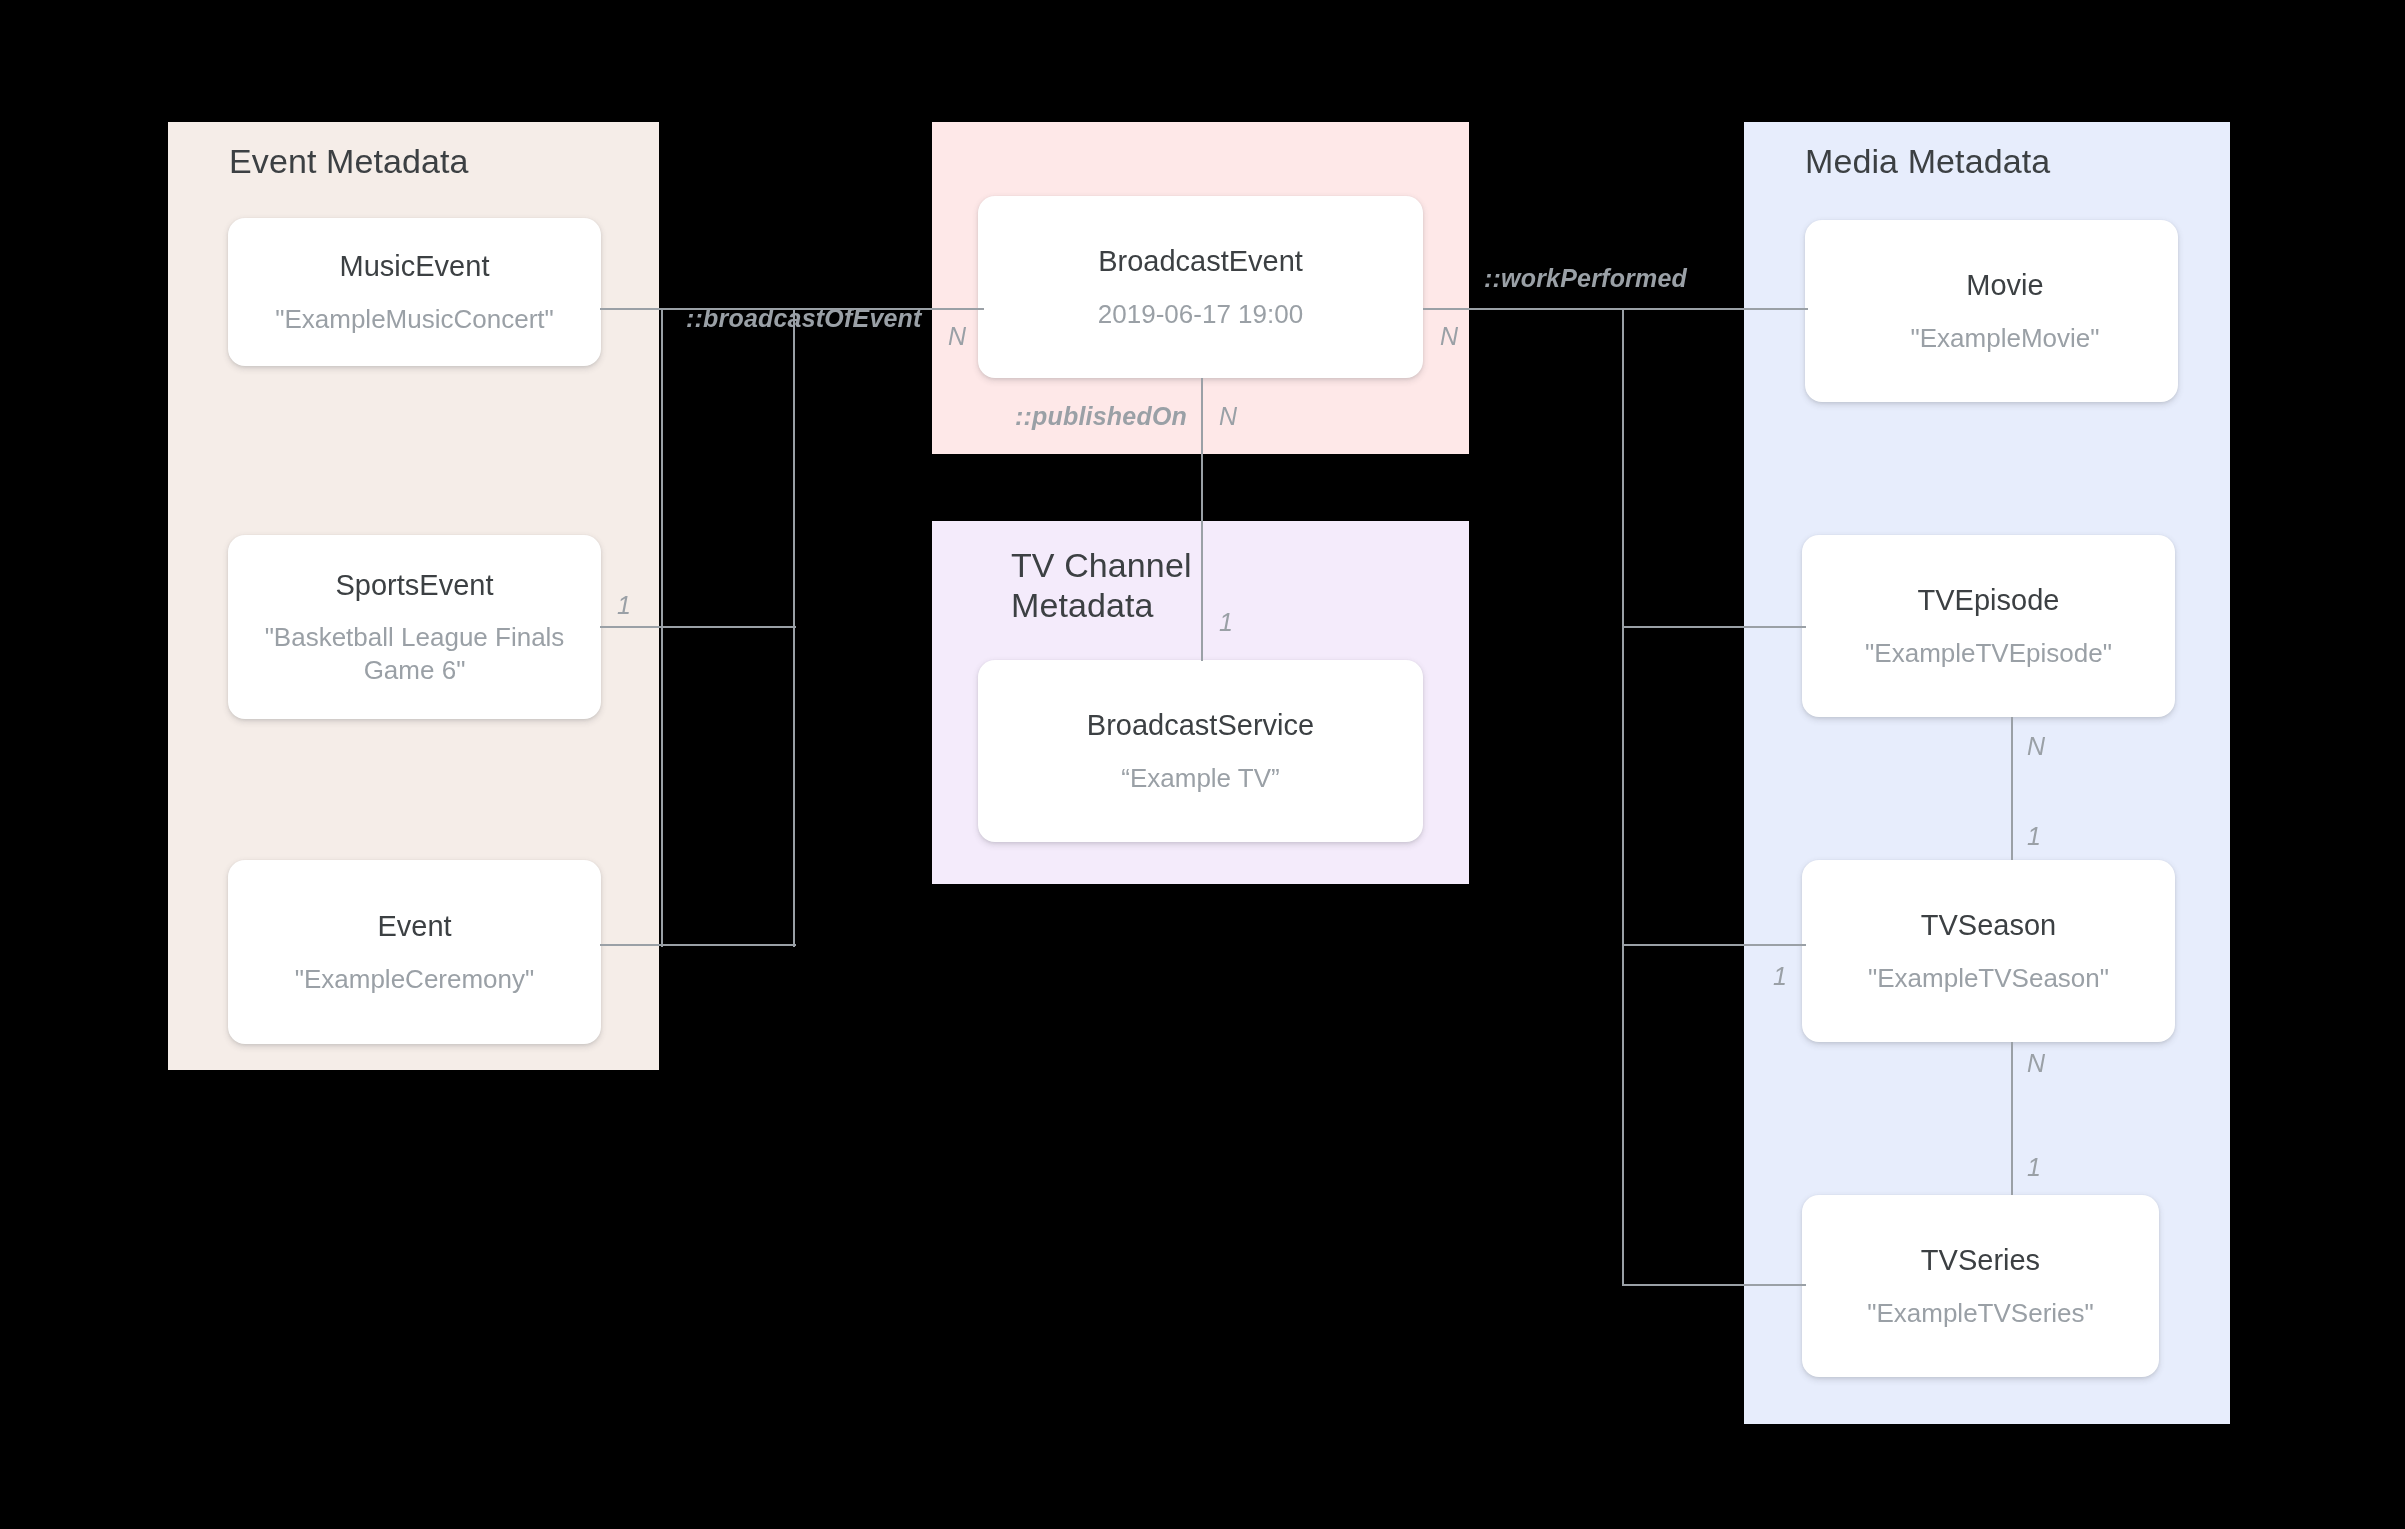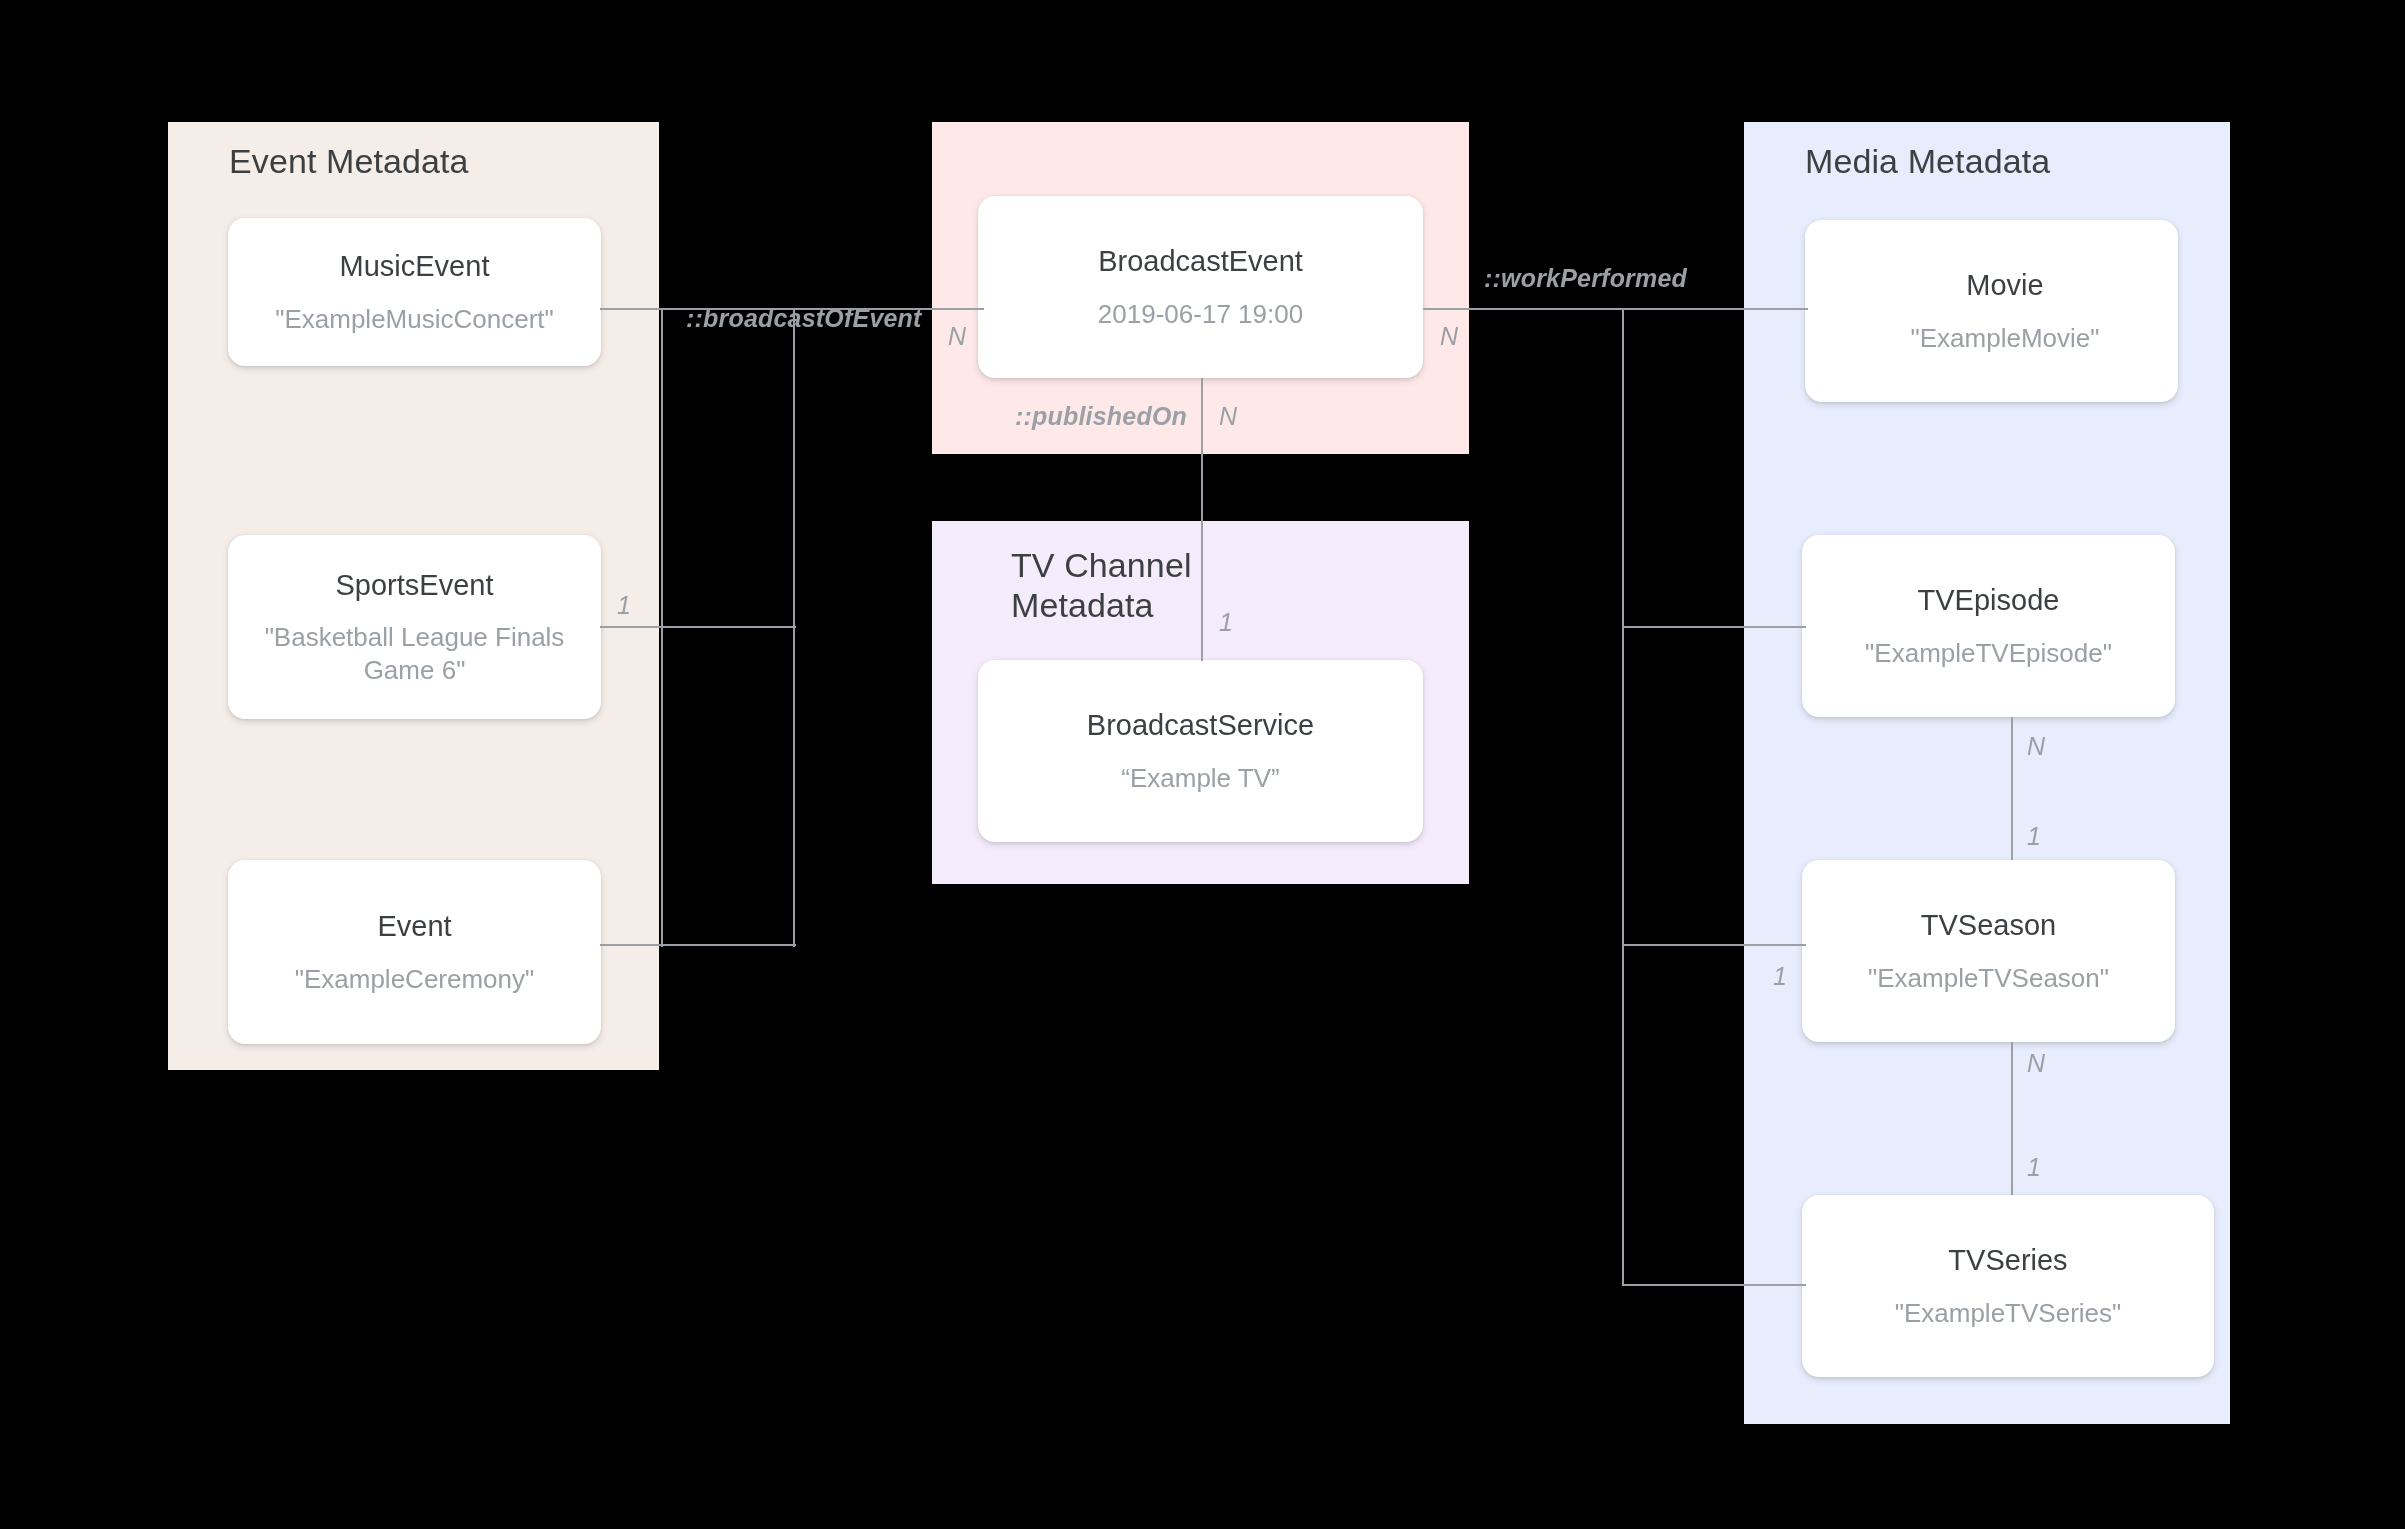--- a/index.html
+++ b/index.html
@@ -124,21 +124,21 @@
   <div class="card" style="left:1802px; top:535px; width:373px; height:182px;">
     <div class="card-title">TVEpisode</div>
     <div class="card-value">"ExampleTVEpisode"</div>
   </div>
 
   <div class="card" style="left:1802px; top:860px; width:373px; height:182px;">
     <div class="card-title">TVSeason</div>
     <div class="card-value">"ExampleTVSeason"</div>
   </div>
 
-  <div class="card" style="left:1802px; top:1195px; width:412px; height:182px;">
+  <div class="card" style="left:1802px; top:1195px; width:357px; height:182px;">
     <div class="card-title">TVSeries</div>
     <div class="card-value">"ExampleTVSeries"</div>
   </div>
 
   <div class="edge edge-h" style="left:600px; top:308px; width:62px;"></div>
   <div class="edge edge-h" style="left:600px; top:626px; width:62px;"></div>
   <div class="edge edge-h" style="left:600px; top:944px; width:62px;"></div>
 
   <div class="edge edge-v" style="left:661px; top:308px; height:639px;"></div>
 

